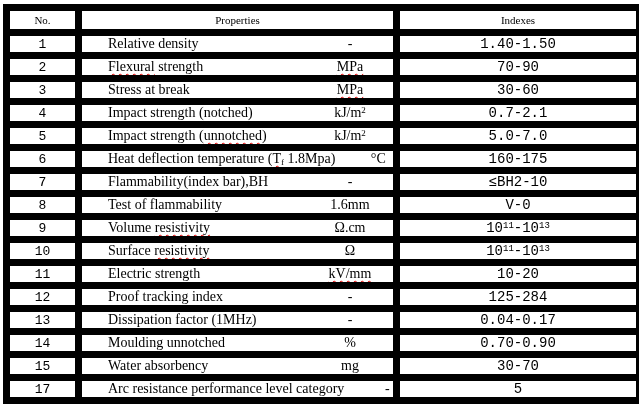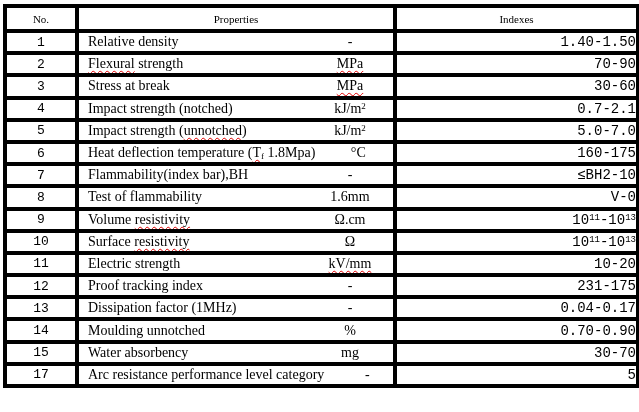--- a/index.html
+++ b/index.html
@@ -21,21 +21,21 @@
     left: 3px;
     top: 4px;
     width: 633px;
     border-collapse: collapse;
     table-layout: fixed;
     border: 2px solid #000000;
     background: #ffffff;
     color: #000000;
   }
   table.props th, table.props td {
-    border: 4px solid #000000;
+    border: 7px solid #000000;
     padding: 0;
     vertical-align: middle;
     overflow: hidden;
     white-space: nowrap;
   }
   thead tr { height: 25px; }
   tbody tr { height: 22.2px; }
   th {
     font-family: "Liberation Serif", "DejaVu Serif", serif;
     font-size: 11px;
@@ -51,34 +51,34 @@
   td.c-prop { }
   .propwrap {
     display: flex;
     align-items: center;
     width: 100%;
     height: 100%;
   }
   .pname {
     flex: 1 1 auto;
     text-align: left;
-    padding-left: 9px;
+    padding-left: 26px;
     font-family: "Liberation Serif", "DejaVu Serif", serif;
     font-size: 14px;
   }
   .punit {
     flex: 0 0 86px;
     text-align: center;
     font-family: "Liberation Serif", "DejaVu Serif", serif;
     font-size: 14px;
   }
   td.c-idx {
     font-family: "Liberation Mono", "DejaVu Sans Mono", monospace;
     font-size: 14px;
-    text-align: right;
+    text-align: center;
   }
   td.c-idx.serif {
     font-family: Liberation Mono, monospace;
     font-size: 14px;
   }
   .sq {
     text-decoration: underline wavy #e00000;
     text-decoration-thickness: 1px;
     text-underline-offset: 2px;
     text-decoration-skip-ink: none;
@@ -221,21 +221,21 @@
           <td class="c-idx"><span>10-20</span></td>
         </tr>
         <tr>
           <td class="c-no">12</td>
           <td class="c-prop">
             <div class="propwrap">
               <span class="pname"><span>Proof tracking index</span></span>
               <span class="punit"><span>-</span></span>
             </div>
           </td>
-          <td class="c-idx"><span>231-175</span></td>
+          <td class="c-idx"><span>125-284</span></td>
         </tr>
         <tr>
           <td class="c-no">13</td>
           <td class="c-prop">
             <div class="propwrap">
               <span class="pname"><span>Dissipation factor (1MHz)</span></span>
               <span class="punit"><span>-</span></span>
             </div>
           </td>
           <td class="c-idx"><span>0.04-0.17</span></td>

